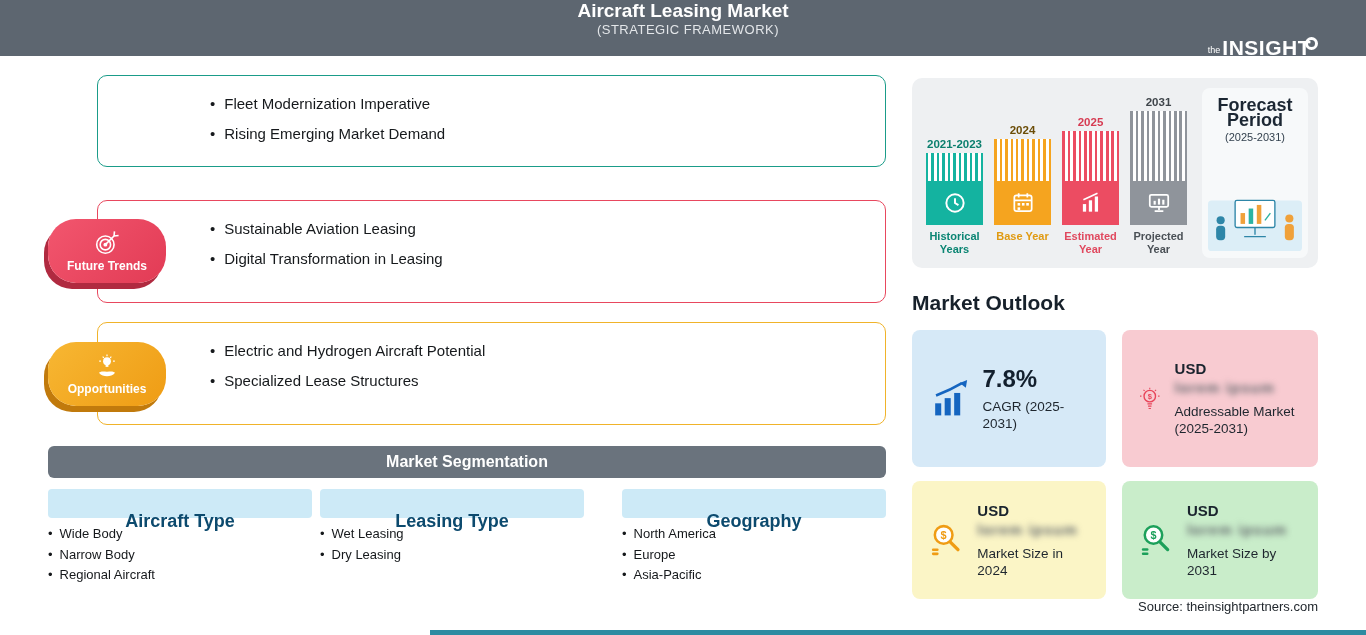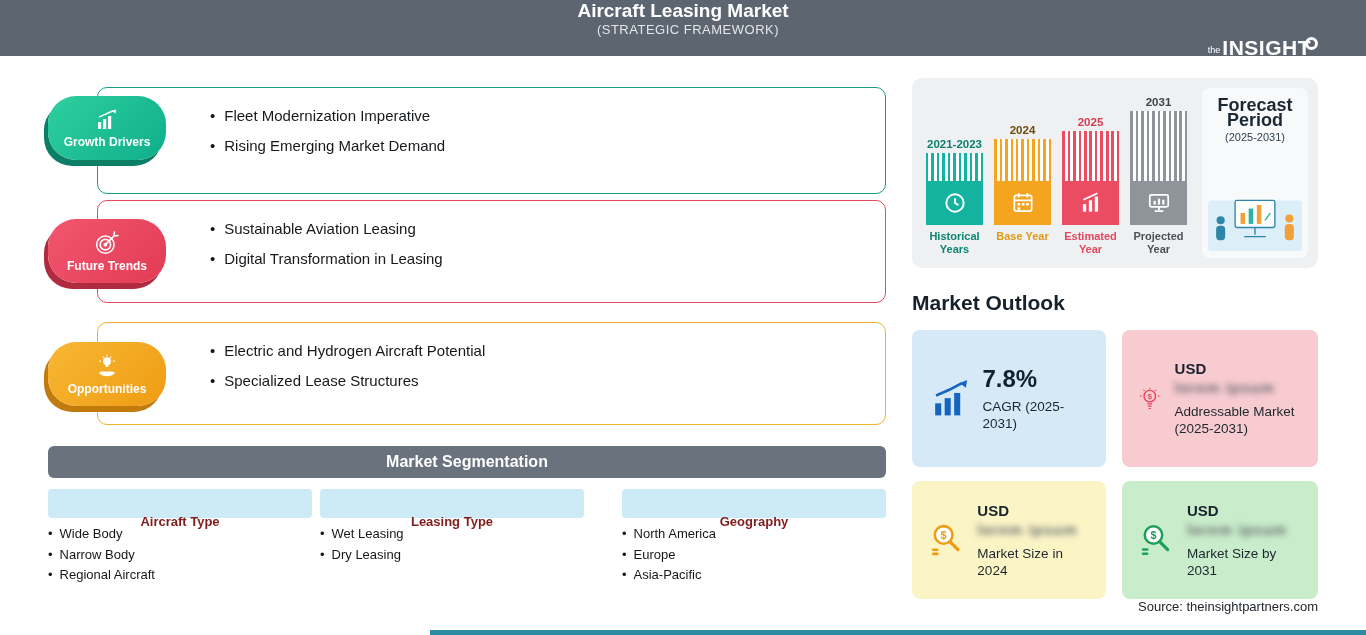--- a/index.html
+++ b/index.html
@@ -16,38 +16,38 @@
   .logo-the { font-size:9px; margin-right:2px; margin-bottom:3px; text-transform:lowercase; }
   .logo-insight { font-size:21px; font-weight:bold; letter-spacing:0.5px; }
   .logo-lens { width:13px; height:13px; border:3px solid #fff; border-radius:50%; margin-left:-6px; margin-bottom:8px; background:transparent; }
   .logo-partners { font-size:11px; font-weight:bold; margin-top:1px; }
 
   
   .fw-box { position:absolute; left:97px; width:789px; background:#fff; border-radius:10px; padding:18px 24px 10px 112px; }
   .fw-box ul { list-style:none; }
   .fw-box li { font-size:15px; color:#16191c; margin-bottom:10px; line-height:20px; }
   .fw-box li::before { content:"\2022"; margin-right:9px; font-size:15px; }
-  .box-growth { top:87px; height:107px; border:1.6px solid #1a9c89; }
+  .box-growth { top:75px; height:92px; border:1.6px solid #1a9c89; }
   .box-trends { top:200px; height:103px; border:1.6px solid #e8485e; }
   .box-opps   { top:322px; height:103px; border:1.6px solid #f0b32a; }
 
   .pill { position:absolute; left:48px; width:118px; height:64px; border-radius:28px;
           display:flex; flex-direction:column; align-items:center; justify-content:center; gap:3px; z-index:2; }
   .pill .pill-label { color:#fff; font-size:12px; font-weight:bold; }
   .pill-growth { top:96px;  background:linear-gradient(135deg,#2ecf9f,#0fae8a); box-shadow:-4px 6px 0 #0b7f66; }
   .pill-trends { top:219px; background:linear-gradient(135deg,#f2566e,#e23b55); box-shadow:-4px 6px 0 #b02a40; }
   .pill-opps   { top:342px; background:linear-gradient(135deg,#f7b733,#ef9c14); box-shadow:-4px 6px 0 #c17a0c; }
 
   
   .seg-bar { position:absolute; left:48px; top:446px; width:838px; height:32px; background:#6a737d;
              border-radius:6px; display:flex; align-items:center; justify-content:center; }
   .seg-bar span { color:#fff; font-size:16px; font-weight:bold; }
   .seg-head { position:absolute; top:489px; height:29px; background:#cdeaf7; border-radius:4px;
               display:flex; align-items:center; justify-content:center; }
-  .seg-head span { font-size:13px; font-weight:bold; color:#7f1d1d;margin-top:36px; }
+  .seg-head span { font-size:18px; font-weight:bold; color:#0c4a6e;margin-top:36px; }
   .seg-col1 { left:48px;  width:264px; }
   .seg-col2 { left:320px; width:264px; }
   .seg-col3 { left:622px; width:264px; }
   .seg-items { position:absolute; top:524px; list-style:none; }
   .seg-items li { font-size:13px; color:#15181b; line-height:20.5px; }
   .seg-items li::before { content:"\2022"; margin-right:7px; }
 
   
   .timeline { position:absolute; left:912px; top:78px; width:406px; height:190px; background:#eef0f2;
               border-radius:10px; padding:10px 10px 10px 14px; display:flex; gap:8px; }
@@ -103,30 +103,20 @@
       </div>
       <div class="logo-partners">Partners</div>
     </div>
   </div>
 
   <div class="fw-box box-growth">
     <ul>
       <li>Fleet Modernization Imperative</li>
       <li>Rising Emerging Market Demand</li>
     </ul>
-  </div>
-  <div class="pill pill-growth">
-    <svg viewBox="0 0 24 24" width="26" height="24">
-      <rect x="3" y="14" width="3.2" height="7" fill="#fff"></rect>
-      <rect x="8" y="11" width="3.2" height="10" fill="#fff"></rect>
-      <rect x="13" y="8" width="3.2" height="13" fill="#fff"></rect>
-      <path d="M4 9 C9 7 13 5 18 2.8" stroke="#fff" stroke-width="1.6" fill="none"></path>
-      <path d="M21 1.2 l-0.6 4.2 -3.4-2.4 z" fill="#fff"></path>
-    </svg>
-    <span class="pill-label">Growth Drivers</span>
   </div>
 
   <div class="fw-box box-trends">
     <ul>
       <li>Sustainable Aviation Leasing</li>
       <li>Digital Transformation in Leasing</li>
     </ul>
   </div>
   <div class="pill pill-trends">
     <svg viewBox="0 0 24 24" width="26" height="26">

